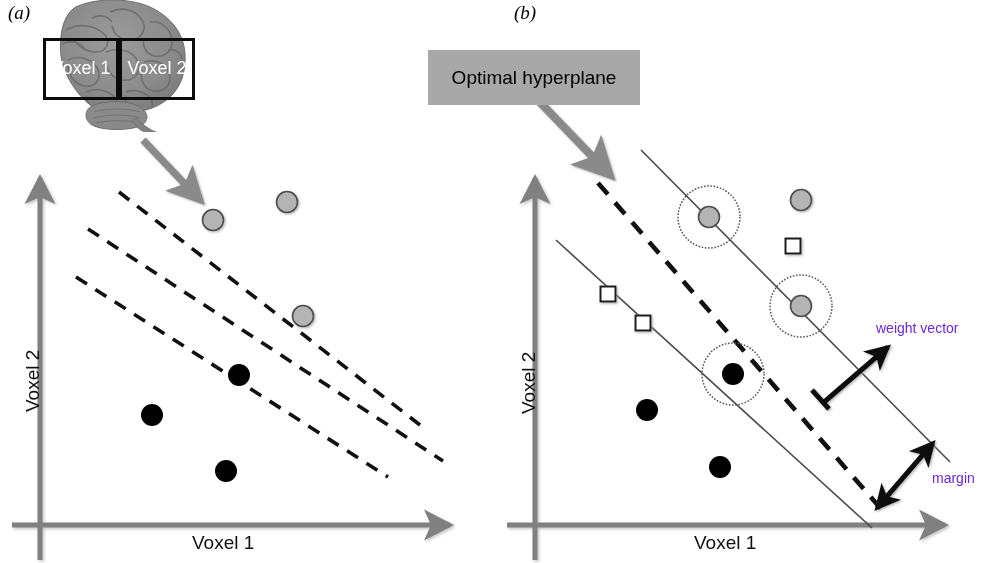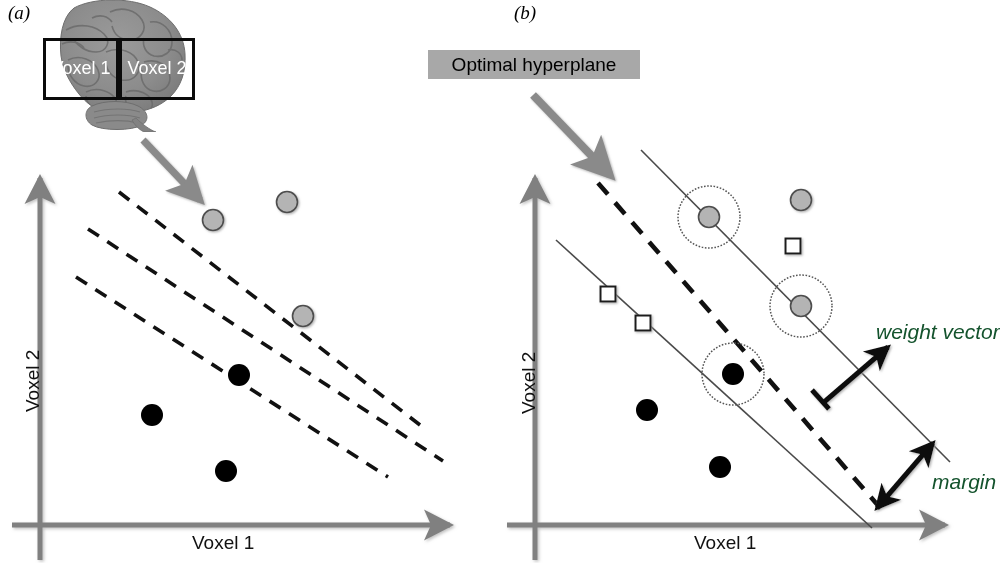--- a/index.html
+++ b/index.html
@@ -41,24 +41,23 @@
     display: flex;
     align-items: center;
     justify-content: center;
     font-size: 19px;
     color: #000;
     background: #a8a8a8;
     white-space: nowrap;
   }
   .anno-label {
     position: absolute;
-    font-size: 21px;
-    color: #14532d;
-    white-space: nowrap;
-    font-style: italic;
+    font-size: 14px;
+    color: #6d28d9;
+    white-space: nowrap;
   }
   .voxel-text {
     position: absolute;
     color: #ffffff;
     font-size: 18px;
     font-family: "Liberation Sans", sans-serif;
     white-space: nowrap;
     text-align: center;
   }
   .voxel-box {
@@ -213,21 +212,21 @@
     </g>
 
     <line x1="877" y1="508" x2="933" y2="443" stroke="#0d0d0d" stroke-width="5" marker-end="url(#blackArrow)" marker-start="url(#blackArrowStart)" filter="url(#softShadow)"></line>
   </svg>
 
   <div class="axis-label" style="left:192px; top:532px;">Voxel 1</div>
   <div class="axis-label vertical" style="left:22px; top:412px;">Voxel 2</div>
 
   <div class="panel-label" style="left:514px; top:2px;">(b)</div>
 
-  <div class="callout-box" style="left:428px; top:50px; width:212px; height:29px;">Optimal hyperplane</div>
+  <div class="callout-box" style="left:428px; top:50px; width:212px; height:55px;">Optimal hyperplane</div>
 
   <div class="axis-label" style="left:694px; top:532px;">Voxel 1</div>
   <div class="axis-label vertical" style="left:518px; top:414px;">Voxel 2</div>
 
   <div class="anno-label" style="left:876px; top:320px;">weight vector</div>
   <div class="anno-label" style="left:896px; top:470px;margin-left:36px;">margin</div>
 
 </div>
 
 </body></html>

